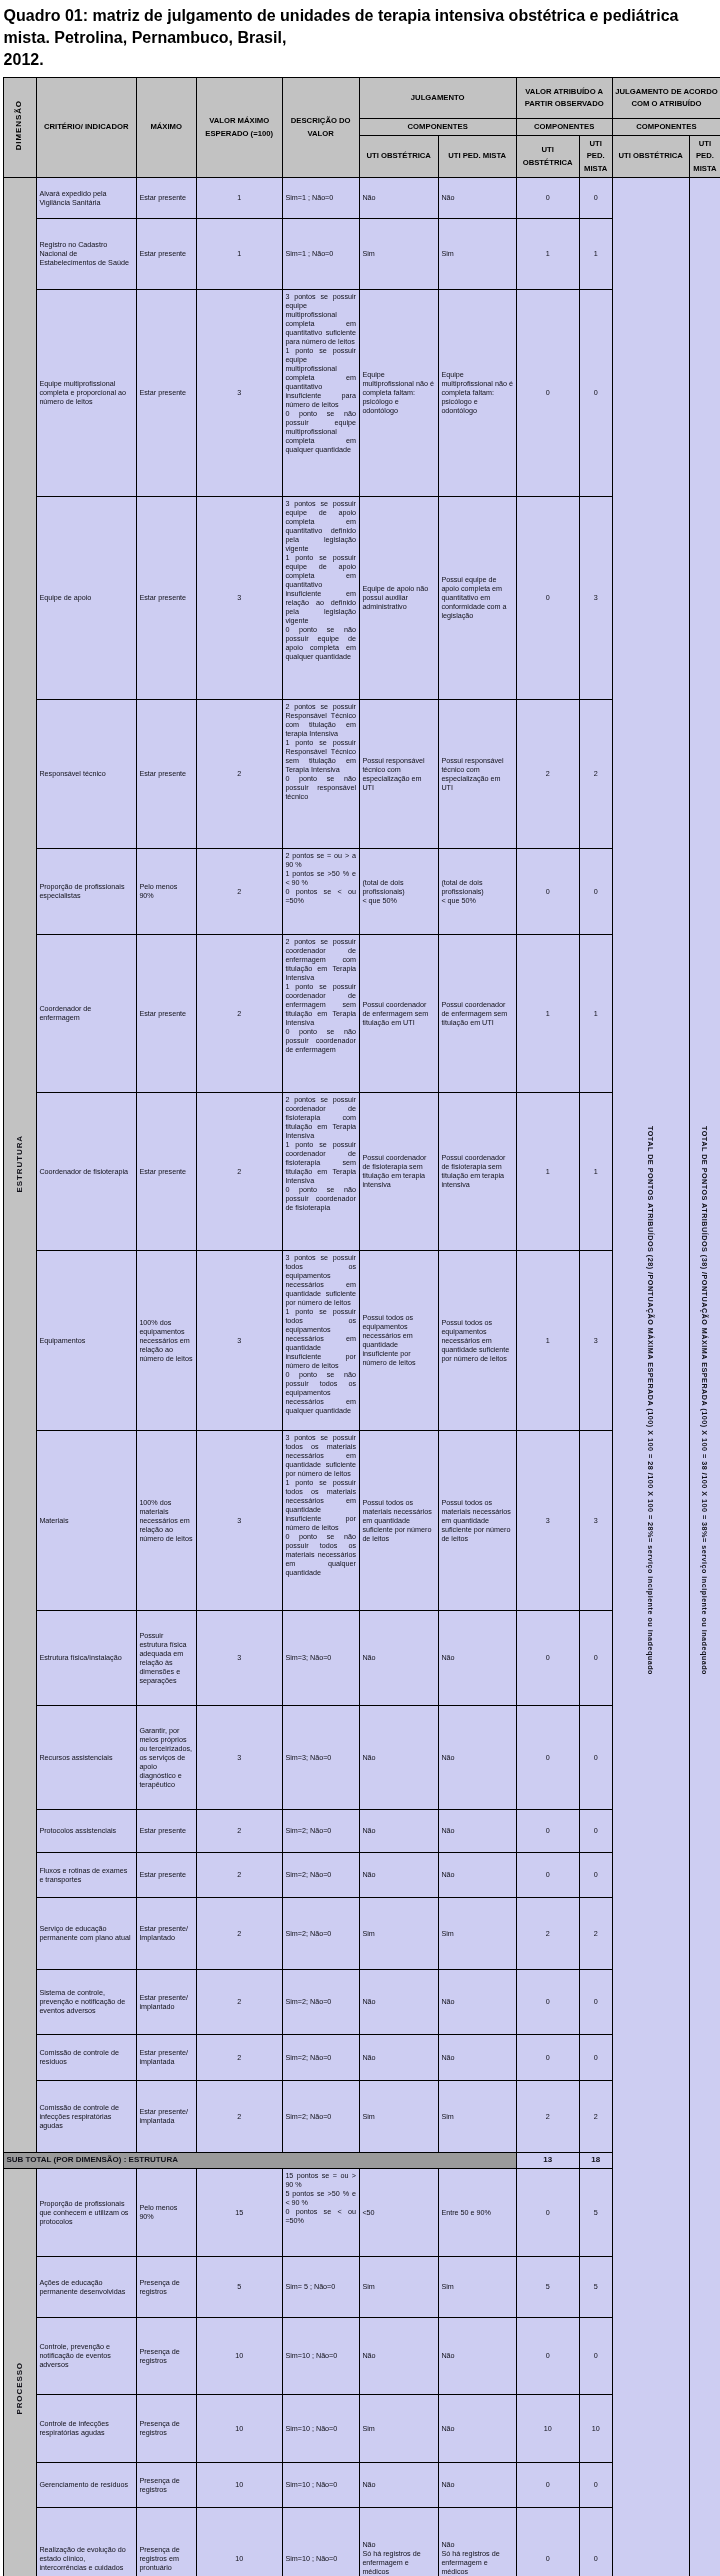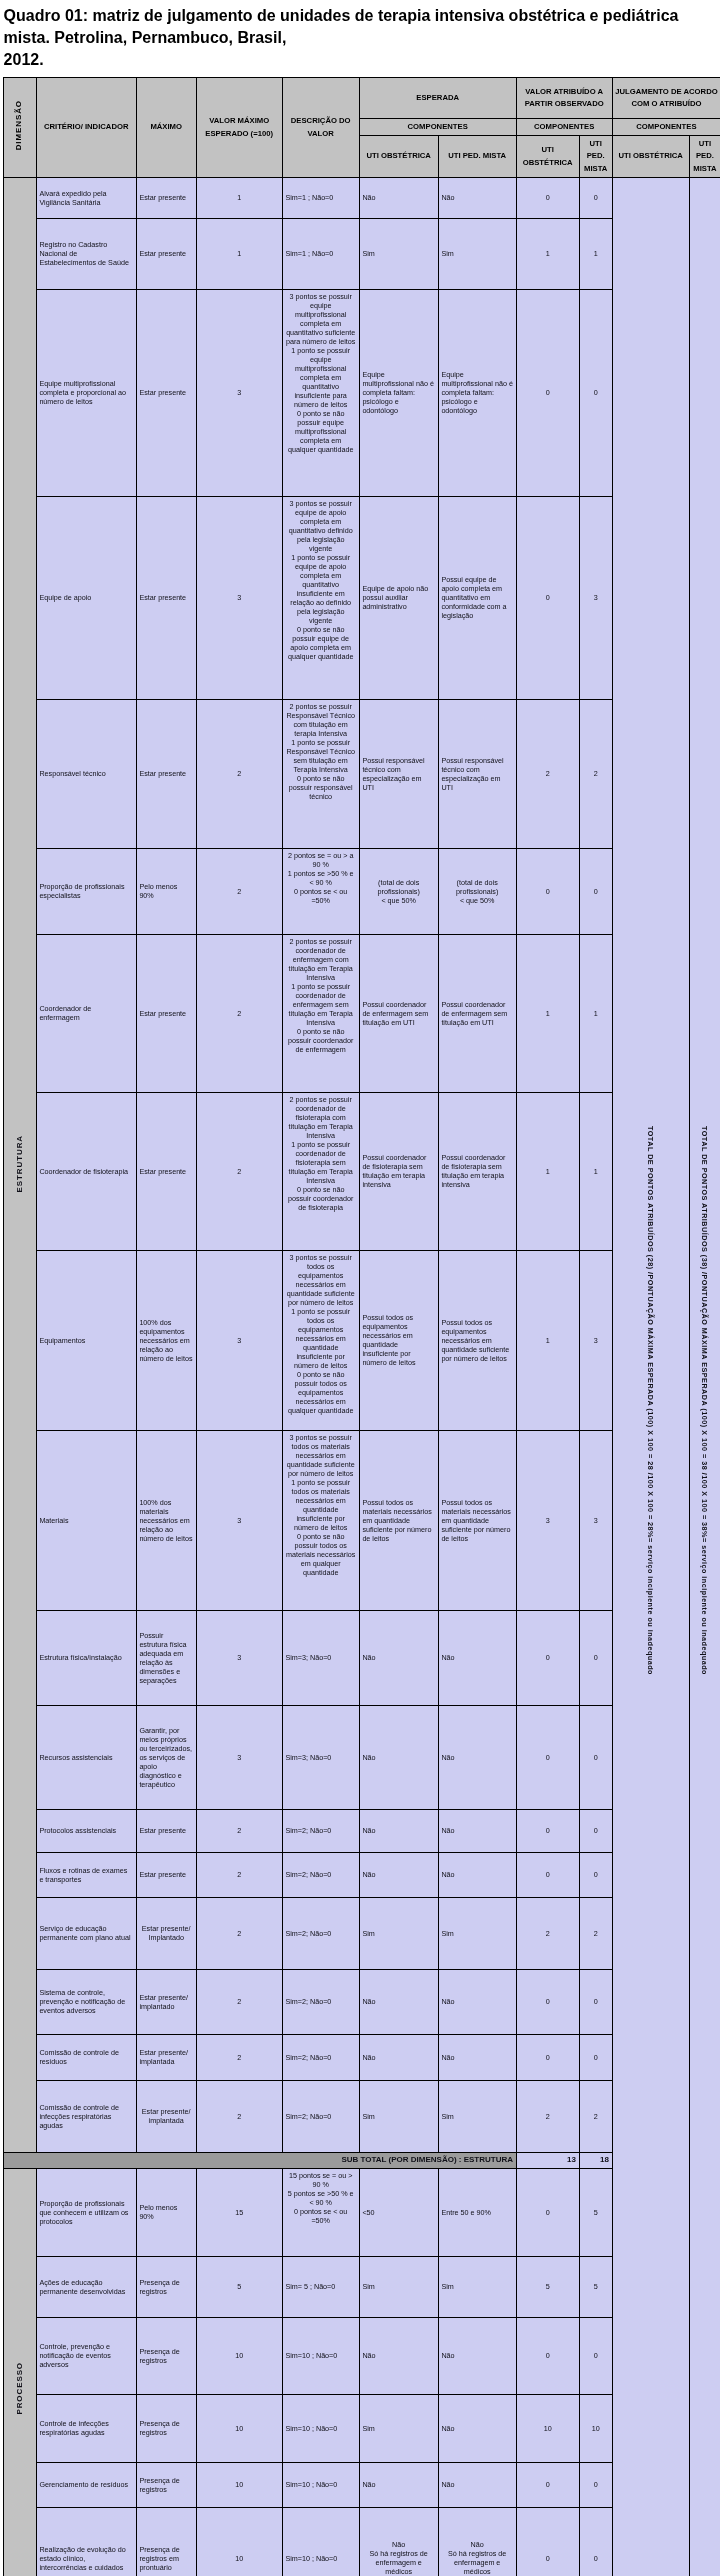--- a/index.html
+++ b/index.html
@@ -6,27 +6,27 @@
   body{width:721px;font-family:"Liberation Sans", sans-serif;color:#000;}
   .page{padding:3.6px 1.8px 1.8px 1.8px;}
   .title{font-size:16px;font-weight:bold;line-height:1.35;margin:1.8px 1.8px 7.2px 1.8px;white-space:pre-line;}
   table{border-collapse:collapse;table-layout:fixed;width:718px;margin-left:0.9px;}
   th,td{border:1.8px solid #000;overflow:hidden;}
   th{background:#c2c2c2;font-size:7.7px;font-weight:bold;text-align:center;padding:1.8px 0.9px;line-height:1.6;}
   td{background:#cdcdf2;font-size:7.2px;line-height:1.25;padding:1.8px 2.7px;vertical-align:middle;color:#101018;}
   td.dimcell{background:#c2c2c2;text-align:center;padding:0;}
   .num{text-align:center;}
   .desc{text-align:justify;vertical-align:top;}
-  .pre{white-space:pre-line;text-align:center;}
+  .pre{white-space:pre-line;}
   .vert-up{writing-mode:vertical-rl;transform:rotate(180deg);display:inline-block;font-weight:bold;font-size:8px;letter-spacing:0.9px;}
   .vert-down{writing-mode:vertical-rl;display:inline-block;font-weight:bold;font-size:7.2px;letter-spacing:0.5px;white-space:nowrap;}
   td.julg{text-align:center;padding:0;}
   tr.subtotal td{background:#9b9b9b;font-weight:bold;font-size:8px;}
-  tr.subtotal td.st-label{text-align:right;}
-  tr.subtotal td.st-val{background:#cdcdf2;text-align:right;}
+  tr.subtotal td.st-label{text-align:left;}
+  tr.subtotal td.st-val{background:#cdcdf2;text-align:center;}
   .fonte{font-size:9px;margin:3.6px 1.8px;}
 </style>
 </head>
 <body>
 
 <div class="page">
   <div class="title">Quadro 01: matriz de julgamento de unidades de terapia intensiva obstétrica e pediátrica mista. Petrolina, Pernambuco, Brasil,
 2012.</div>
 
   <table>
@@ -43,21 +43,21 @@
         <col style="width:77px">
         <col style="width:31.5px">
     </colgroup>
     <thead>
       <tr style="height:41px">
         <th rowspan="3"><span class="vert-up">DIMENSÃO</span></th>
         <th rowspan="3">CRITÉRIO/ INDICADOR</th>
         <th rowspan="3">MÁXIMO</th>
         <th rowspan="3">VALOR MÁXIMO ESPERADO (=100)</th>
         <th rowspan="3">DESCRIÇÃO DO VALOR</th>
-        <th colspan="2">ESPERADA</th>
+        <th colspan="2">JULGAMENTO</th>
         <th colspan="2">VALOR ATRIBUÍDO A PARTIR OBSERVADO</th>
         <th colspan="2">JULGAMENTO DE ACORDO COM O ATRIBUÍDO</th>
       </tr>
       <tr style="height:14.4px">
         <th colspan="2">COMPONENTES</th>
         <th colspan="2">COMPONENTES</th>
         <th colspan="2">COMPONENTES</th>
       </tr>
       <tr style="height:40px">
         <th>UTI OBSTÉTRICA</th>

